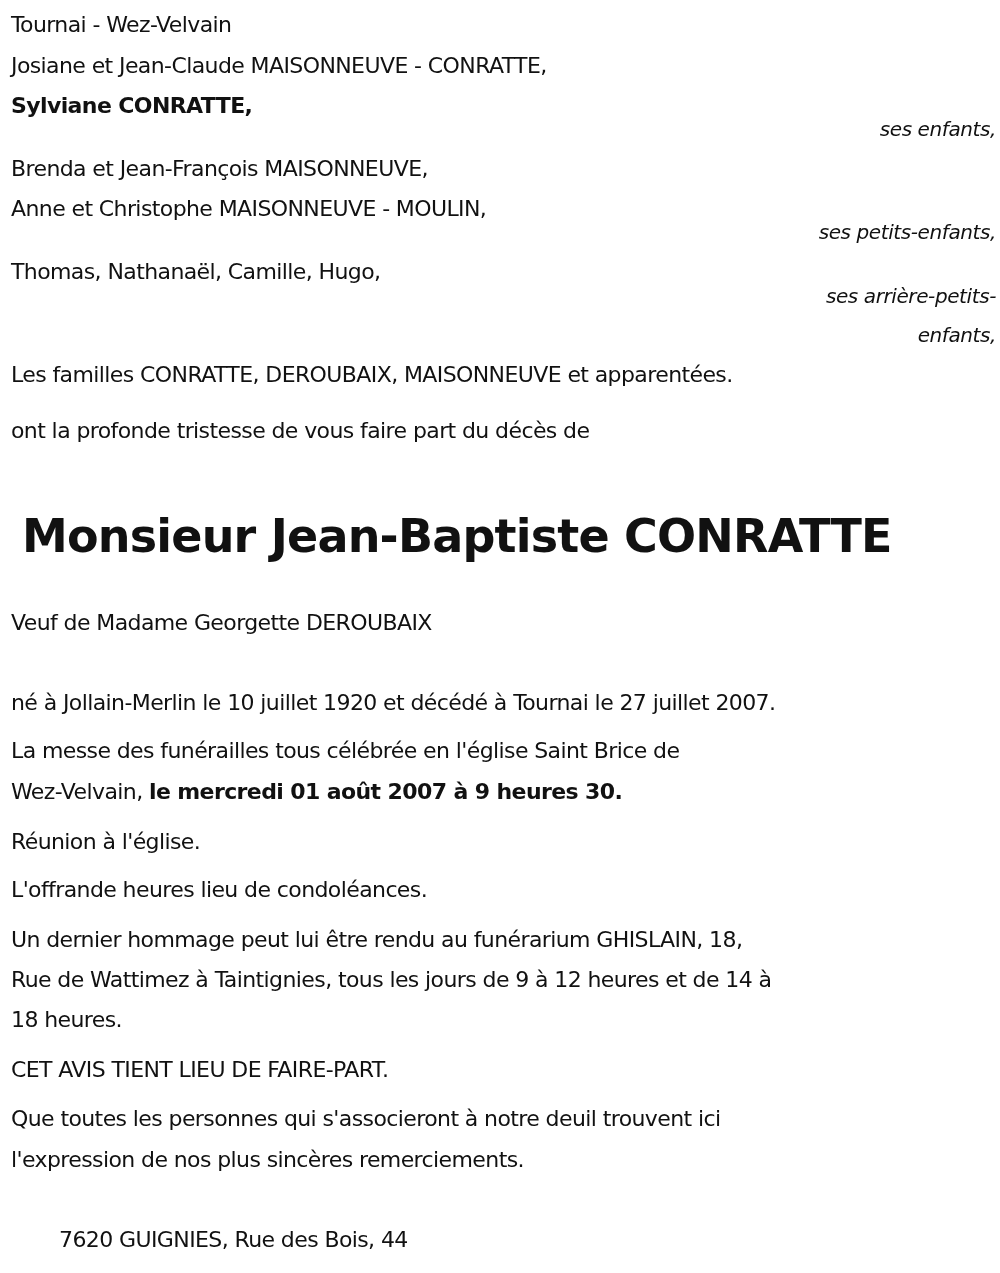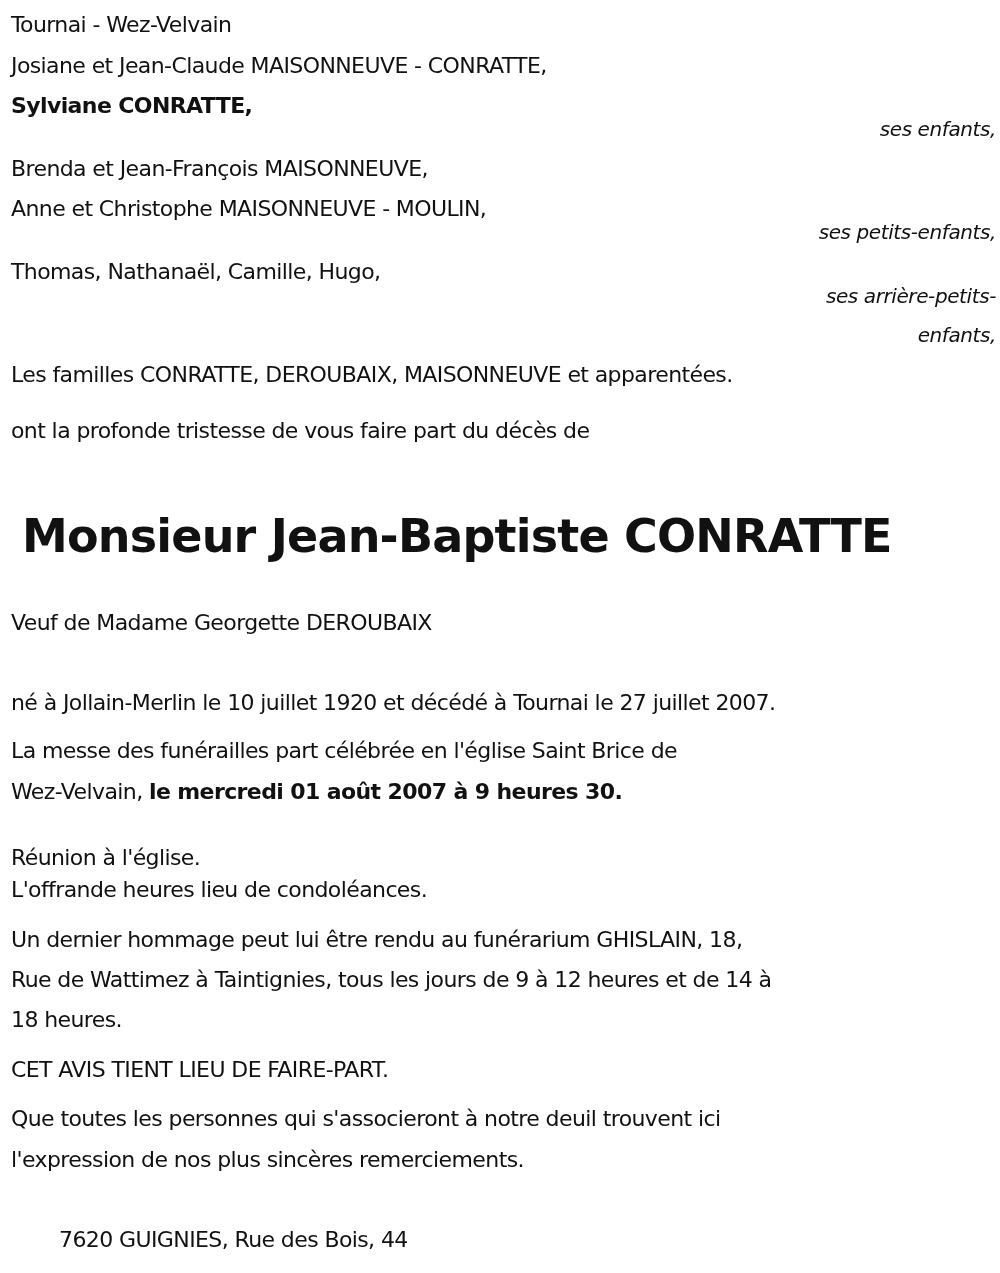--- a/index.html
+++ b/index.html
@@ -66,24 +66,24 @@
   <div class="ln" style="top:355px;">Les familles CONRATTE, DEROUBAIX, MAISONNEUVE et apparentées.</div>
 
   <div class="ln" style="top:411px;">ont la profonde tristesse de vous faire part du décès de</div>
 
   <div class="title" style="top:512px;">Monsieur Jean-Baptiste CONRATTE</div>
 
   <div class="ln" style="top:603px;">Veuf de Madame Georgette DEROUBAIX</div>
 
   <div class="ln" style="top:683px;">né à Jollain-Merlin le 10 juillet 1920 et décédé à Tournai le 27 juillet 2007.</div>
 
-  <div class="ln" style="top:731px;">La messe des funérailles part célébrée en l'église Saint Brice de</div>
+  <div class="ln" style="top:731px;">La messe des funérailles tous célébrée en l'église Saint Brice de</div>
   <div class="ln" style="top:772px;"><span>Wez-Velvain, </span><b>le mercredi 01 août 2007 à 9 heures 30.</b></div>
 
-  <div class="ln" style="top:822px;margin-top:16px;">Réunion à l'église.</div>
+  <div class="ln" style="top:822px;">Réunion à l'église.</div>
 
   <div class="ln" style="top:870px;">L'offrande heures lieu de condoléances.</div>
 
   <div class="ln" style="top:920px;">Un dernier hommage peut lui être rendu au funérarium GHISLAIN, 18,</div>
   <div class="ln" style="top:960px;">Rue de Wattimez à Taintignies, tous les jours de 9 à 12 heures et de 14 à</div>
   <div class="ln" style="top:1000px;">18 heures.</div>
 
   <div class="ln" style="top:1050px;">CET AVIS TIENT LIEU DE FAIRE-PART.</div>
 
   <div class="ln" style="top:1099px;">Que toutes les personnes qui s'associeront à notre deuil trouvent ici</div>

